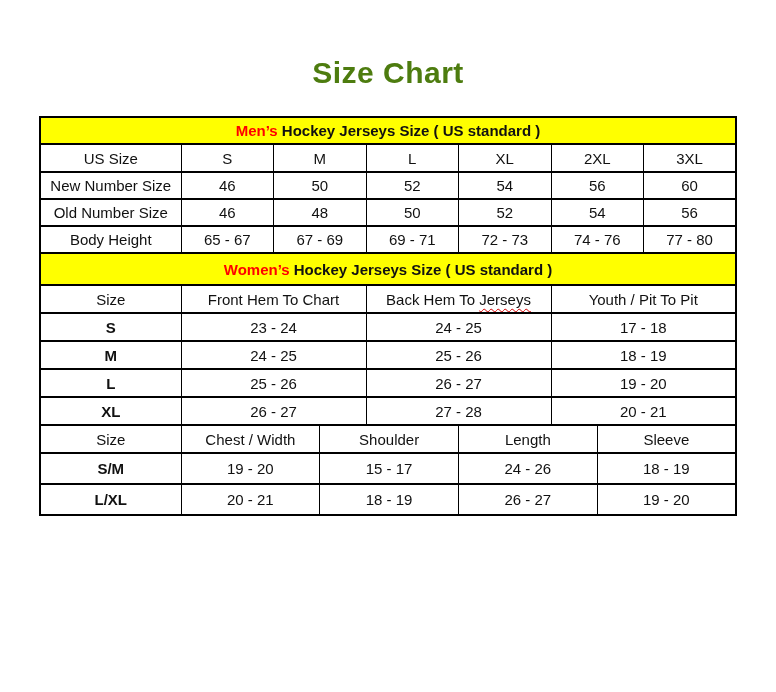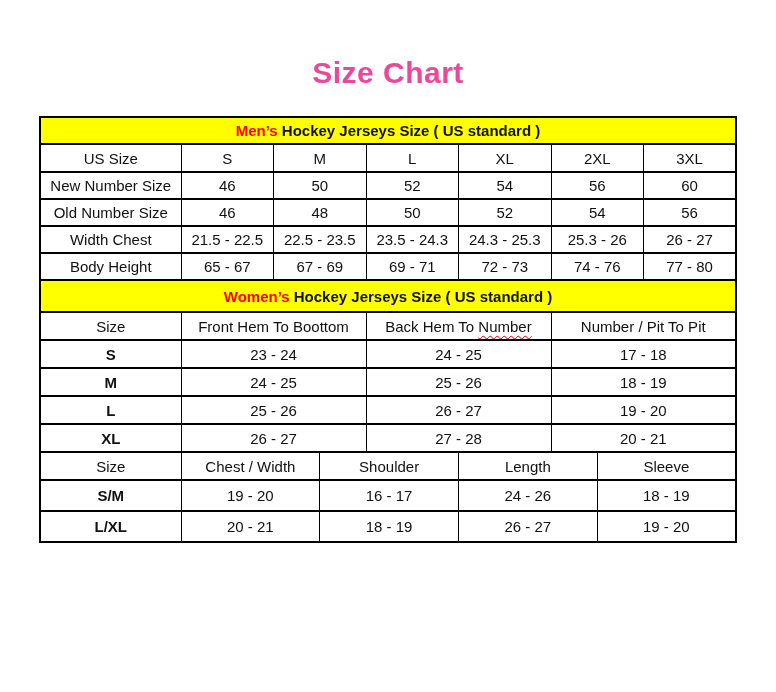--- a/index.html
+++ b/index.html
@@ -13,21 +13,21 @@
     font-family: "Liberation Sans", sans-serif;
     color: #111111;
     overflow: hidden;
   }
   .page-title {
     margin: 56px 0 0 0;
     text-align: center;
     font-size: 30px;
     line-height: 34px;
     font-weight: bold;
-    color: #ec4899;
+    color: #4d7c0f;
     letter-spacing: 0.5px;
   }
   .chart-wrap {
     width: 698px;
     margin: 26px auto 0 auto;
   }
   table.size-table {
     border-collapse: collapse;
     table-layout: fixed;
     width: 698px;
@@ -123,29 +123,20 @@
     <tr>
       <td class="row-label">Old Number Size</td>
       <td>46</td>
       <td>48</td>
       <td>50</td>
       <td>52</td>
       <td>54</td>
       <td>56</td>
     </tr>
     <tr>
-      <td class="row-label">Width Chest</td>
-      <td>21.5 - 22.5</td>
-      <td>22.5 - 23.5</td>
-      <td>23.5 - 24.3</td>
-      <td>24.3 - 25.3</td>
-      <td>25.3 - 26</td>
-      <td>26 - 27</td>
-    </tr>
-    <tr>
       <td class="row-label">Body Height</td>
       <td>65 - 67</td>
       <td>67 - 69</td>
       <td>69 - 71</td>
       <td>72 - 73</td>
       <td>74 - 76</td>
       <td>77 - 80</td>
     </tr>
   </tbody>
     </table>
@@ -156,23 +147,23 @@
         <col>
         <col>
         <col>
     </colgroup>
     <tbody>
         <tr>
       <td class="band-cell" colspan="4"><span class="accent">Women’s</span><span> Hockey Jerseys Size ( US standard )</span></td>
     </tr>
     <tr class="head-row">
       <th>Size</th>
-      <th>Front Hem To Boottom</th>
-      <th><span>Back Hem To </span><span class="misspell">Number</span></th>
-      <th>Number / Pit To Pit</th>
+      <th>Front Hem To Chart</th>
+      <th><span>Back Hem To </span><span class="misspell">Jerseys</span></th>
+      <th>Youth / Pit To Pit</th>
     </tr>
     <tr>
       <td class="row-label-bold">S</td>
       <td>23 - 24</td>
       <td>24 - 25</td>
       <td>17 - 18</td>
     </tr>
     <tr>
       <td class="row-label-bold">M</td>
       <td>24 - 25</td>
@@ -206,21 +197,21 @@
     <tr class="head-row">
       <th>Size</th>
       <th>Chest / Width</th>
       <th>Shoulder</th>
       <th>Length</th>
       <th>Sleeve</th>
     </tr>
     <tr>
       <td class="row-label-bold">S/M</td>
       <td>19 - 20</td>
-      <td>16 - 17</td>
+      <td>15 - 17</td>
       <td>24 - 26</td>
       <td>18 - 19</td>
     </tr>
     <tr>
       <td class="row-label-bold">L/XL</td>
       <td>20 - 21</td>
       <td>18 - 19</td>
       <td>26 - 27</td>
       <td>19 - 20</td>
     </tr>

